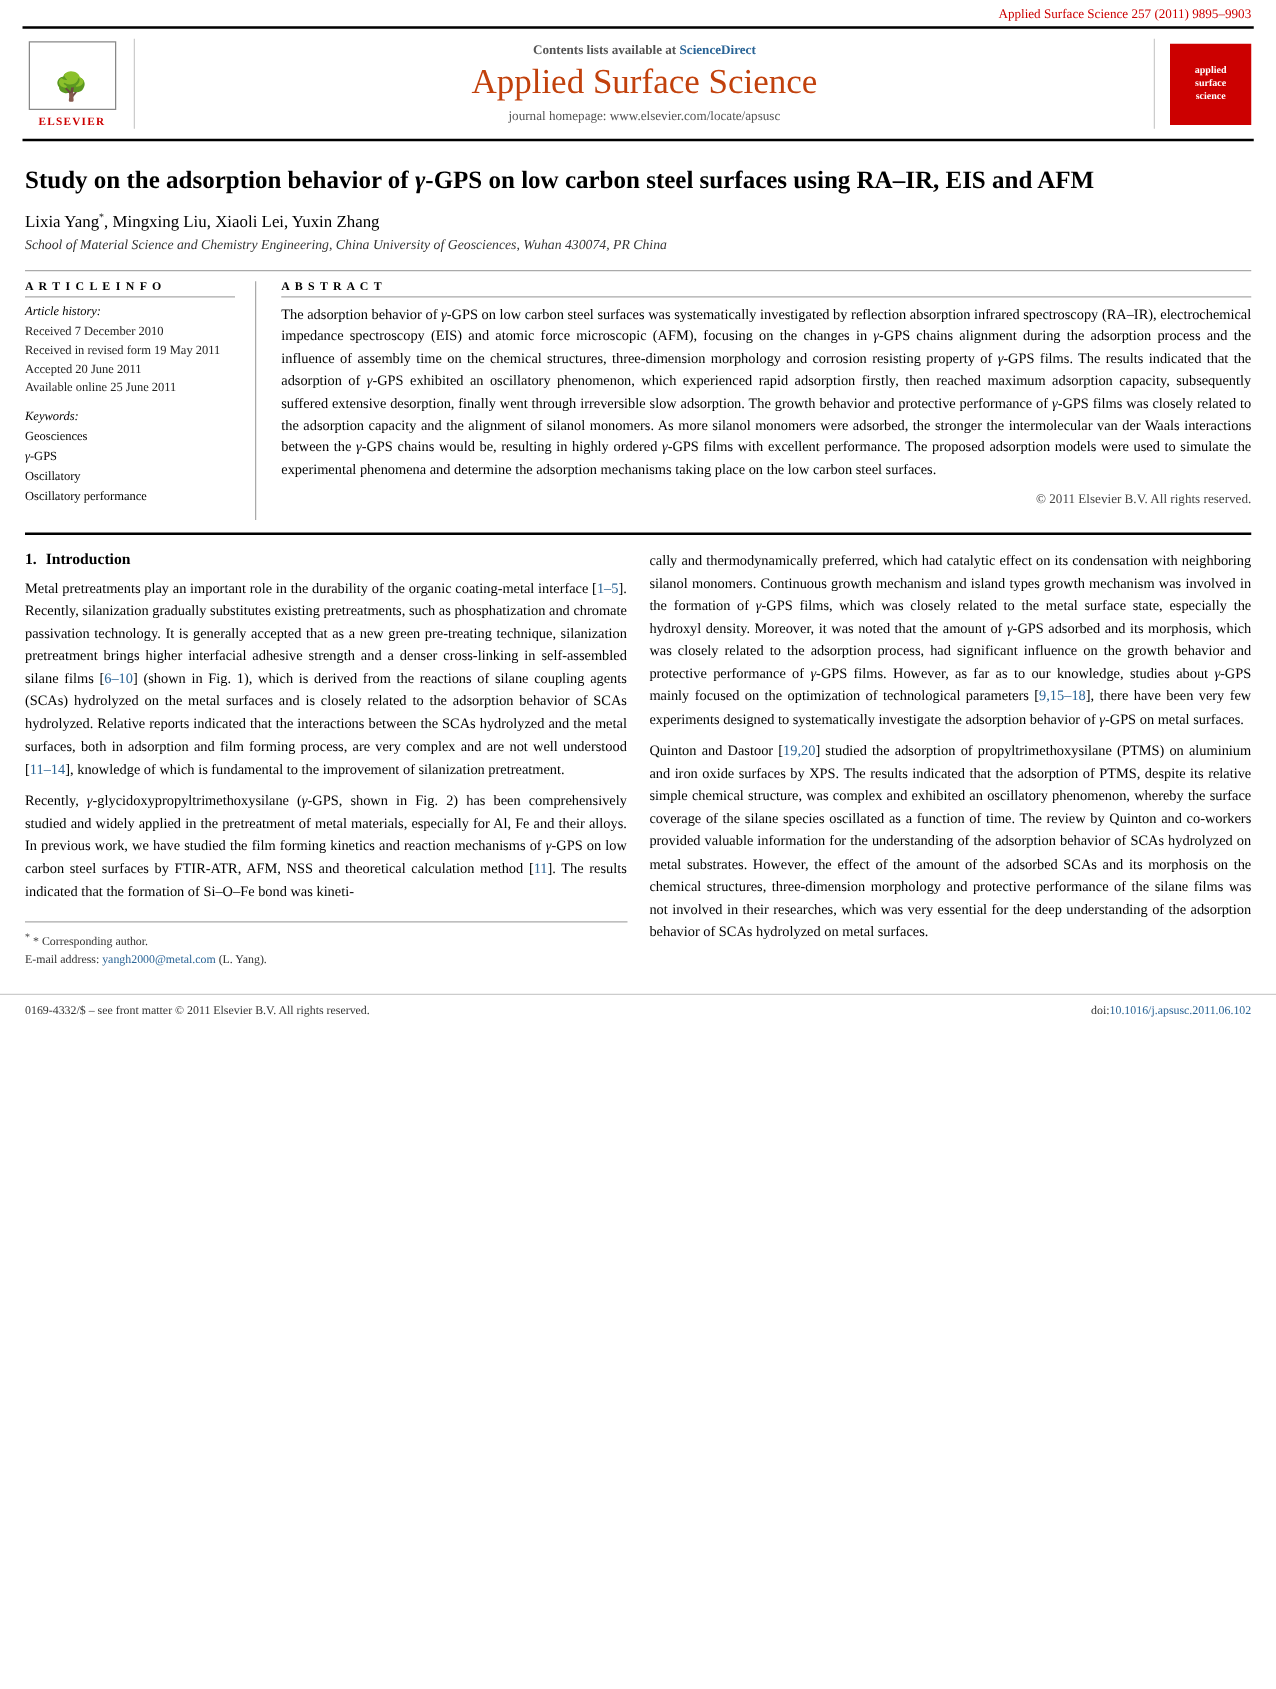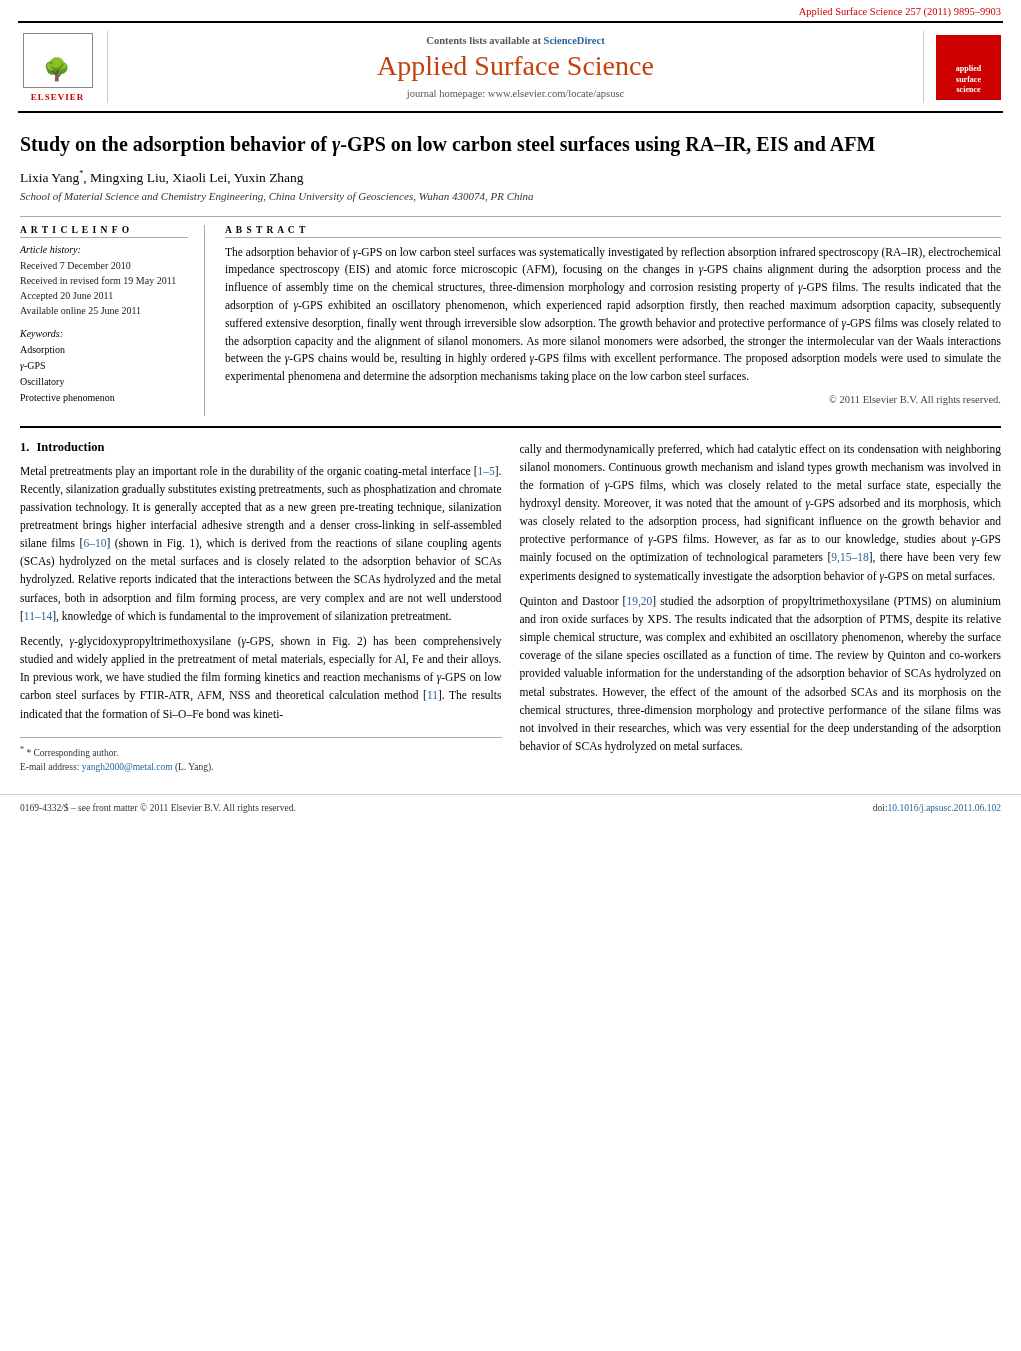--- a/index.html
+++ b/index.html
@@ -116,21 +116,21 @@
       padding-left: 10px;
     }
 
     .journal-logo-right .logo-card {
       width: 65px;
       height: 65px;
       background: #c00;
       display: flex;
       flex-direction: column;
       align-items: center;
-      justify-content: flex-end;
+      justify-content: center;
       color: #fff;
       font-size: 8px;
       font-weight: bold;
       text-align: center;
       padding: 4px;
       line-height: 1.3;
     }
 
     
     .article-body {
@@ -378,24 +378,24 @@
           <div class="subsection-title">Article history:</div>
           <div class="info-line">Received 7 December 2010</div>
           <div class="info-line">Received in revised form 19 May 2011</div>
           <div class="info-line">Accepted 20 June 2011</div>
           <div class="info-line">Available online 25 June 2011</div>
         </div>
 
         <div class="info-subsection">
           <div class="subsection-title">Keywords:</div>
           <ul class="keywords-list">
-            <li>Adsorption</li>
+            <li>Geosciences</li>
             <li><span class="gamma">γ</span>-GPS</li>
             <li>Oscillatory</li>
-            <li>Protective phenomenon</li>
+            <li>Oscillatory performance</li>
           </ul>
         </div>
       </div>
 
       <div class="abstract-col">
         <div class="abstract-title">A B S T R A C T</div>
         <div class="abstract-text">
           The adsorption behavior of <span class="gamma">γ</span>-GPS on low carbon steel surfaces was systematically investigated by reflection absorption infrared spectroscopy (RA–IR), electrochemical impedance spectroscopy (EIS) and atomic force microscopic (AFM), focusing on the changes in <span class="gamma">γ</span>-GPS chains alignment during the adsorption process and the influence of assembly time on the chemical structures, three-dimension morphology and corrosion resisting property of <span class="gamma">γ</span>-GPS films. The results indicated that the adsorption of <span class="gamma">γ</span>-GPS exhibited an oscillatory phenomenon, which experienced rapid adsorption firstly, then reached maximum adsorption capacity, subsequently suffered extensive desorption, finally went through irreversible slow adsorption. The growth behavior and protective performance of <span class="gamma">γ</span>-GPS films was closely related to the adsorption capacity and the alignment of silanol monomers. As more silanol monomers were adsorbed, the stronger the intermolecular van der Waals interactions between the <span class="gamma">γ</span>-GPS chains would be, resulting in highly ordered <span class="gamma">γ</span>-GPS films with excellent performance. The proposed adsorption models were used to simulate the experimental phenomena and determine the adsorption mechanisms taking place on the low carbon steel surfaces.
         </div>
         <div class="copyright-line">© 2011 Elsevier B.V. All rights reserved.</div>

